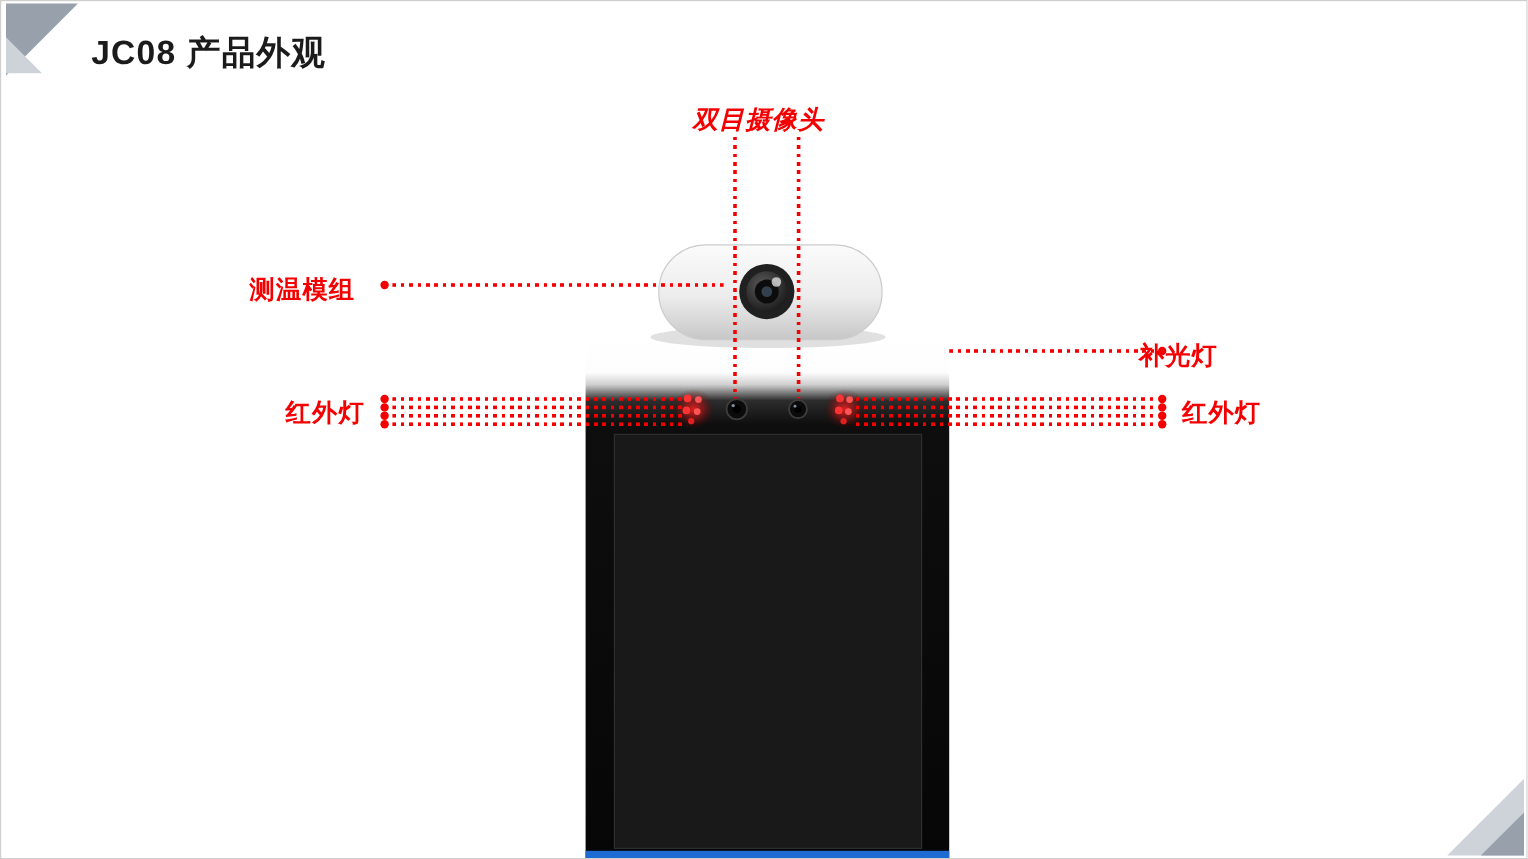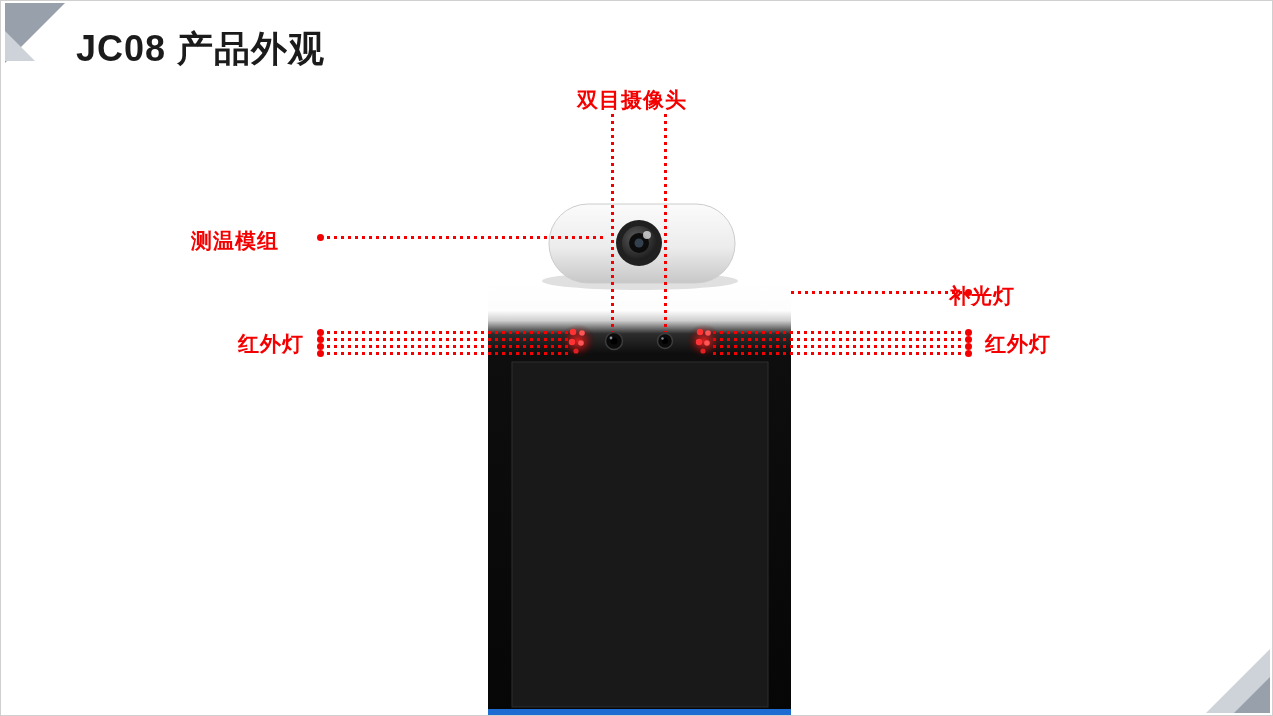--- a/index.html
+++ b/index.html
@@ -10,21 +10,21 @@
     border:1px solid #cfcfcf;
     box-sizing:border-box;
     overflow:hidden;
     font-family:"Liberation Sans","DejaVu Sans",sans-serif;
   }
   .corner{position:absolute;pointer-events:none;}
   .corner.tl{left:0;top:0;}
   .corner.br{right:0;bottom:0;}
   .page-title{
     position:absolute;left:75px;top:24px;
-    font-size:36px;font-weight:bold;color:#1b1b1b;
+    font-size:28px;font-weight:bold;color:#1b1b1b;
     letter-spacing:1px;white-space:nowrap;
   }
   .device-layer{position:absolute;left:0;top:0;width:1273px;height:716px;}
   .anno-label{
     position:absolute;
     color:#f40000;font-weight:bold;font-size:21px;
     letter-spacing:1px;white-space:nowrap;
   }
   .hline{
     position:absolute;height:3px;
@@ -123,25 +123,25 @@
       <circle cx="702" cy="350" r="2.6" fill="#e02020"></circle>
     </g>
 
     <g>
       <rect x="511" y="361" width="256" height="345" fill="#191919" stroke="#2e2e2e" stroke-width="1"></rect>
     </g>
 
     <rect x="487" y="708" width="303" height="8" fill="#1e6bd2"></rect>
   </svg>
 
-  <div class="anno-label" style="left:576px;top:85px;">双目摄像头</div>
+  <div class="anno-label" style="left:576px;top:85px;font-style:italic;">双目摄像头</div>
   <div class="vline" style="left:610px;top:113px;height:218px;"></div>
   <div class="vline" style="left:663px;top:113px;height:218px;"></div>
 
-  <div class="anno-label" style="left:190px;top:226px;">测温模组</div>
+  <div class="anno-label" style="left:207px;top:226px;">测温模组</div>
   <div class="dot" style="left:316px;top:233px;"></div>
   <div class="hline" style="left:326px;top:235px;width:276px;"></div>
 
   <div class="anno-label" style="left:948px;top:281px;">补光灯</div>
   <div class="dot" style="left:964px;top:288px;"></div>
   <div class="hline" style="left:790px;top:290px;width:172px;"></div>
 
   <div class="anno-label" style="left:237px;top:329px;">红外灯</div>
   <div class="dot" style="left:316px;top:328px;"></div>
   <div class="dot" style="left:316px;top:335px;"></div>

